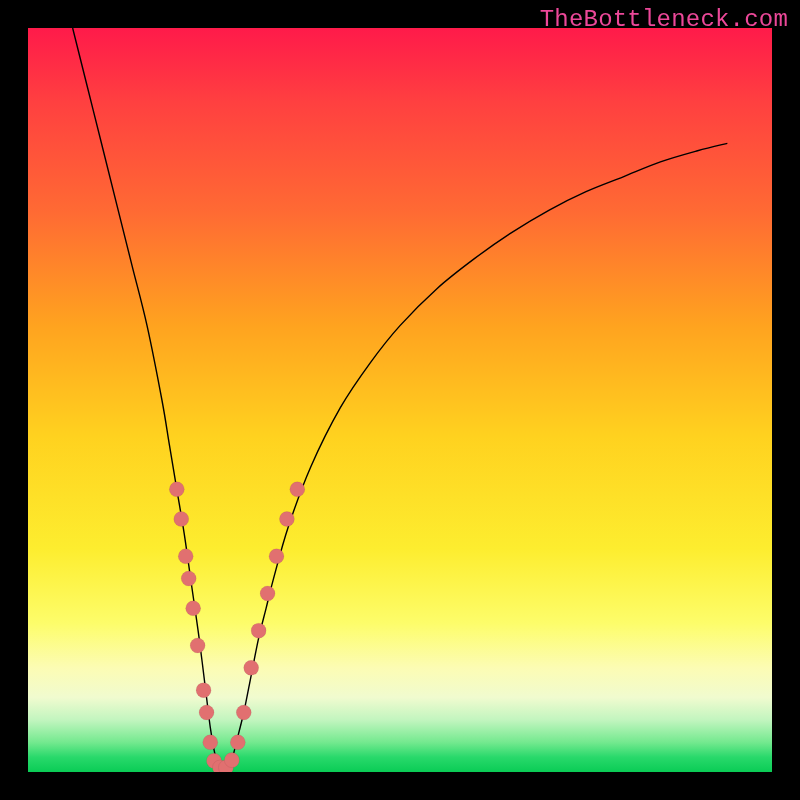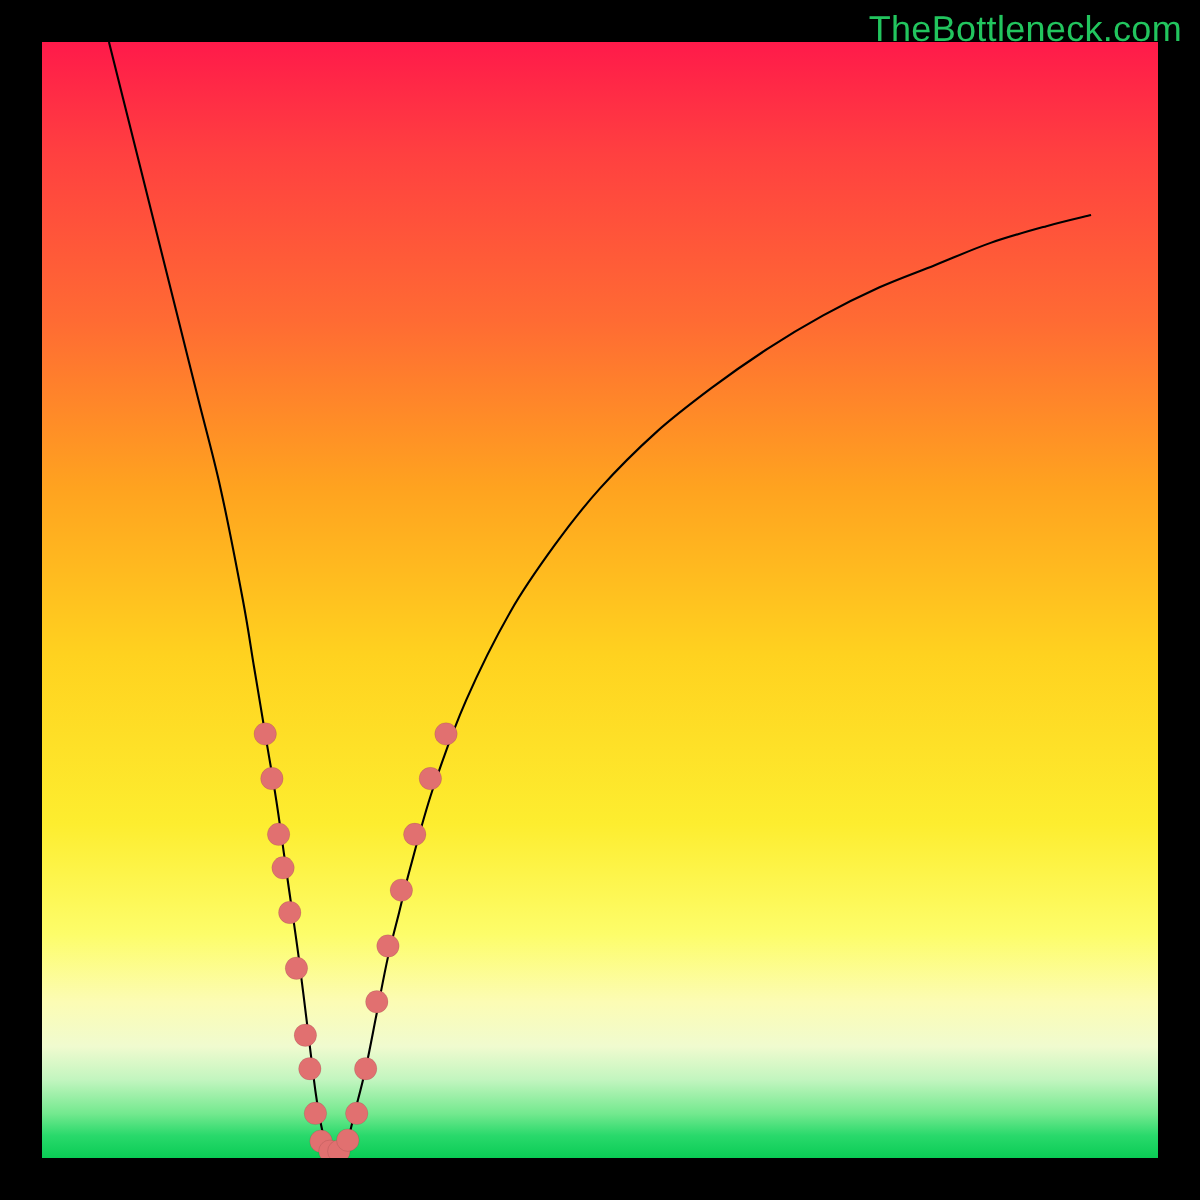--- a/index.html
+++ b/index.html
@@ -14,25 +14,26 @@
   .outer {
     width: 800px;
     height: 800px;
     background: #000;
     position: relative;
   }
   .watermark {
     position: absolute;
     top: 6px;
     right: 12px;
-    color: #22c55e;
+    color: #ec4899;
     font-size: 24px;
     font-weight: 400;
     letter-spacing: 0.2px;
     z-index: 30;
+    font-family: Liberation Mono, monospace;
   }
   .plot-frame {
     position: absolute;
     top: 28px;
     left: 28px;
     width: 744px;
     height: 744px;
     background: linear-gradient(to bottom,
       #ff1a4a 0%,
       #ff4040 10%,

